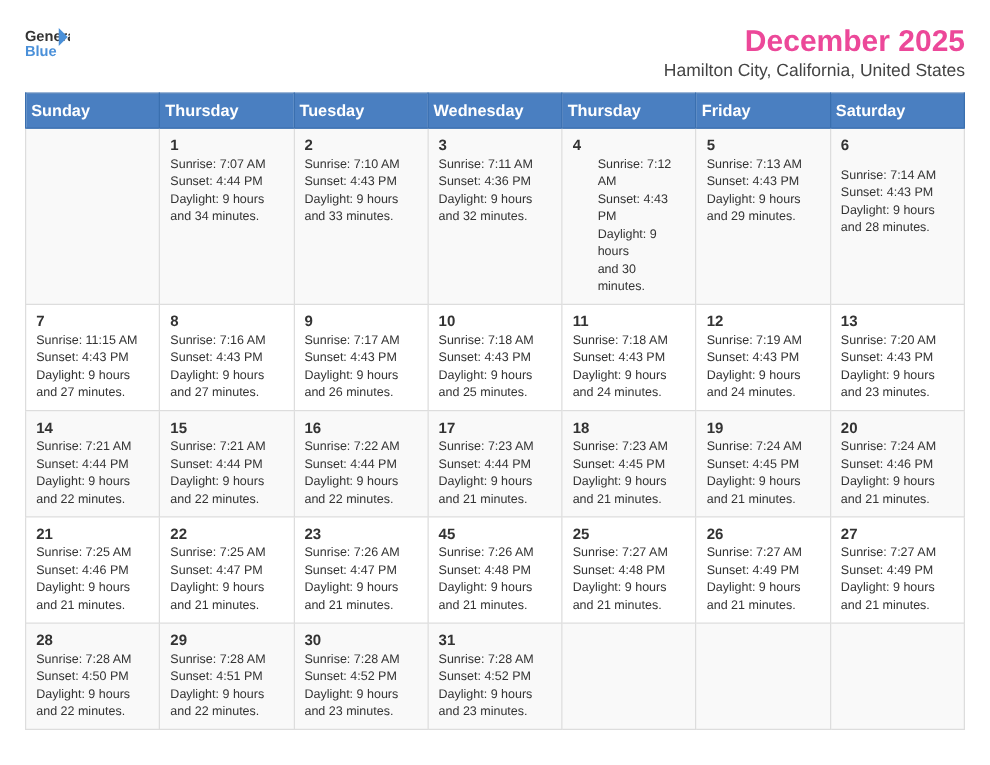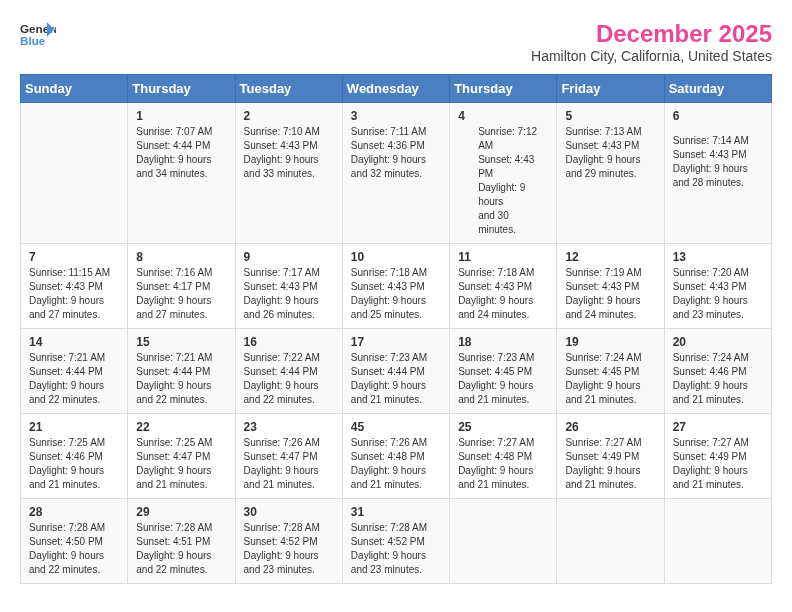--- a/index.html
+++ b/index.html
@@ -159,21 +159,21 @@
         <td>
           <span class="day-number">7</span>
           <div class="cell-info" style="white-space: pre-line;">Sunrise: 11:15 AM
 Sunset: 4:43 PM
 Daylight: 9 hours
 and 27 minutes.</div>
         </td>
         <td>
           <span class="day-number">8</span>
           <div class="cell-info" style="white-space: pre-line;">Sunrise: 7:16 AM
-Sunset: 4:17 PM
+Sunset: 4:43 PM
 Daylight: 9 hours
 and 27 minutes.</div>
         </td>
         <td>
           <span class="day-number">9</span>
           <div class="cell-info" style="white-space: pre-line;">Sunrise: 7:17 AM
 Sunset: 4:43 PM
 Daylight: 9 hours
 and 26 minutes.</div>
         </td>

